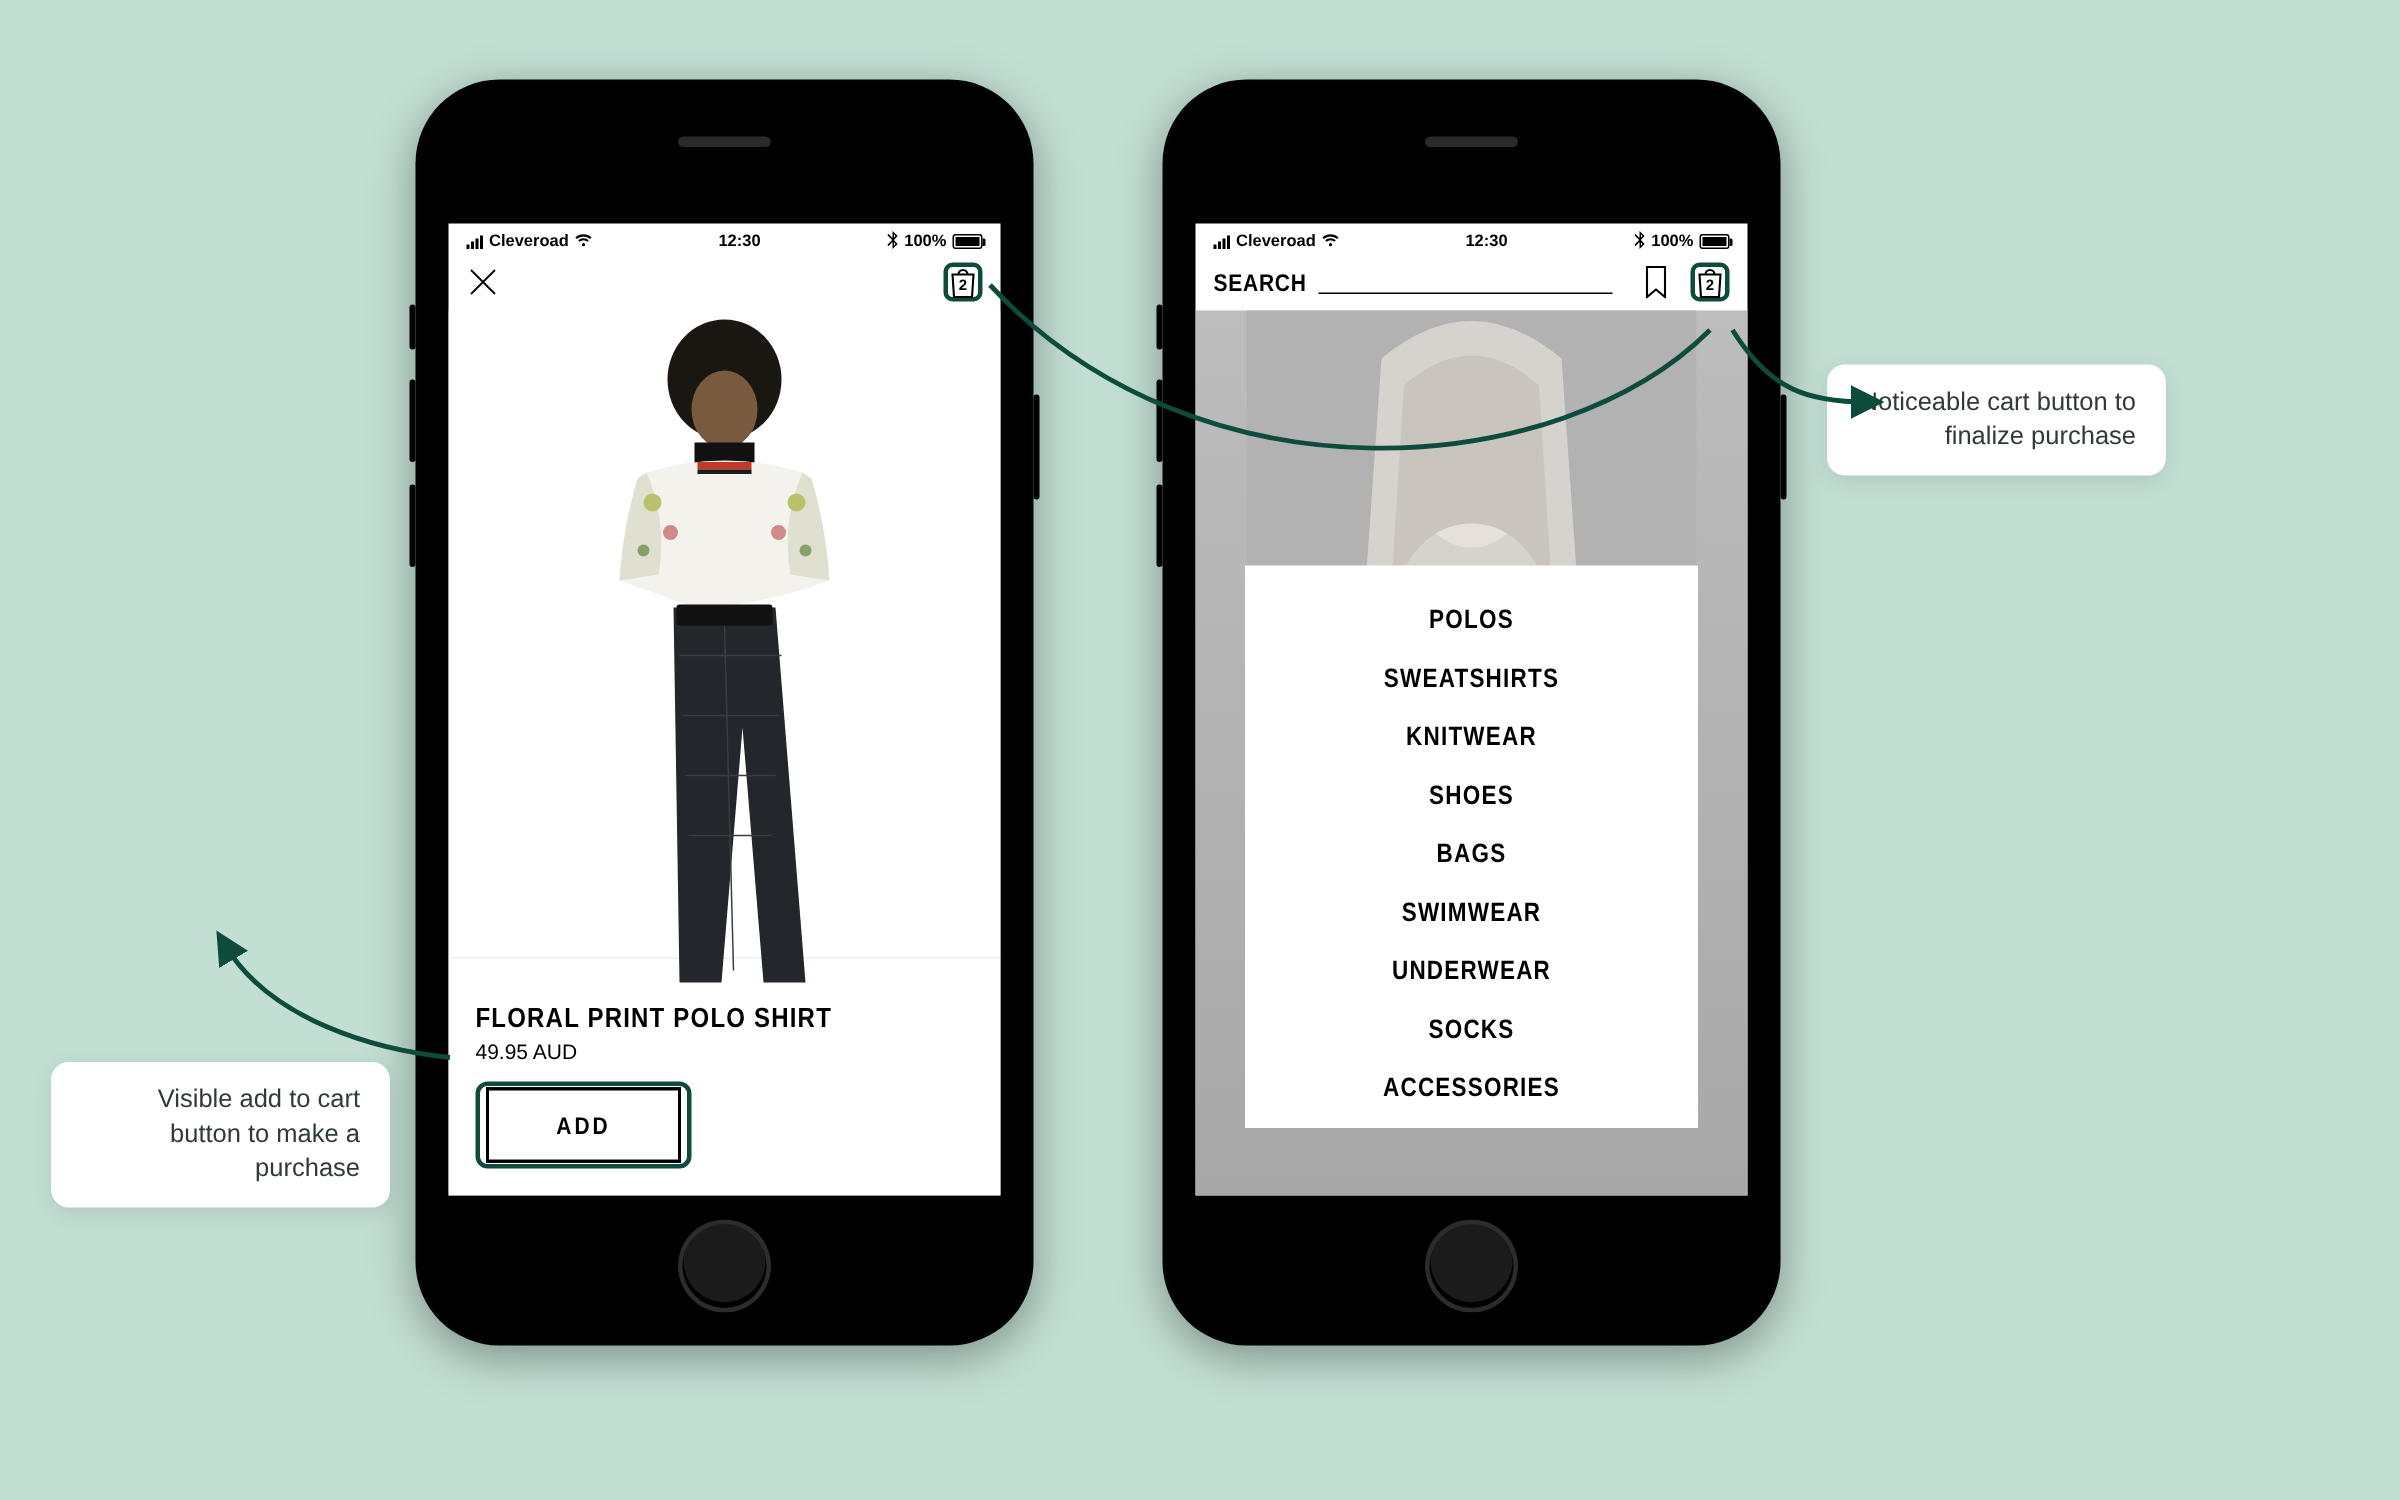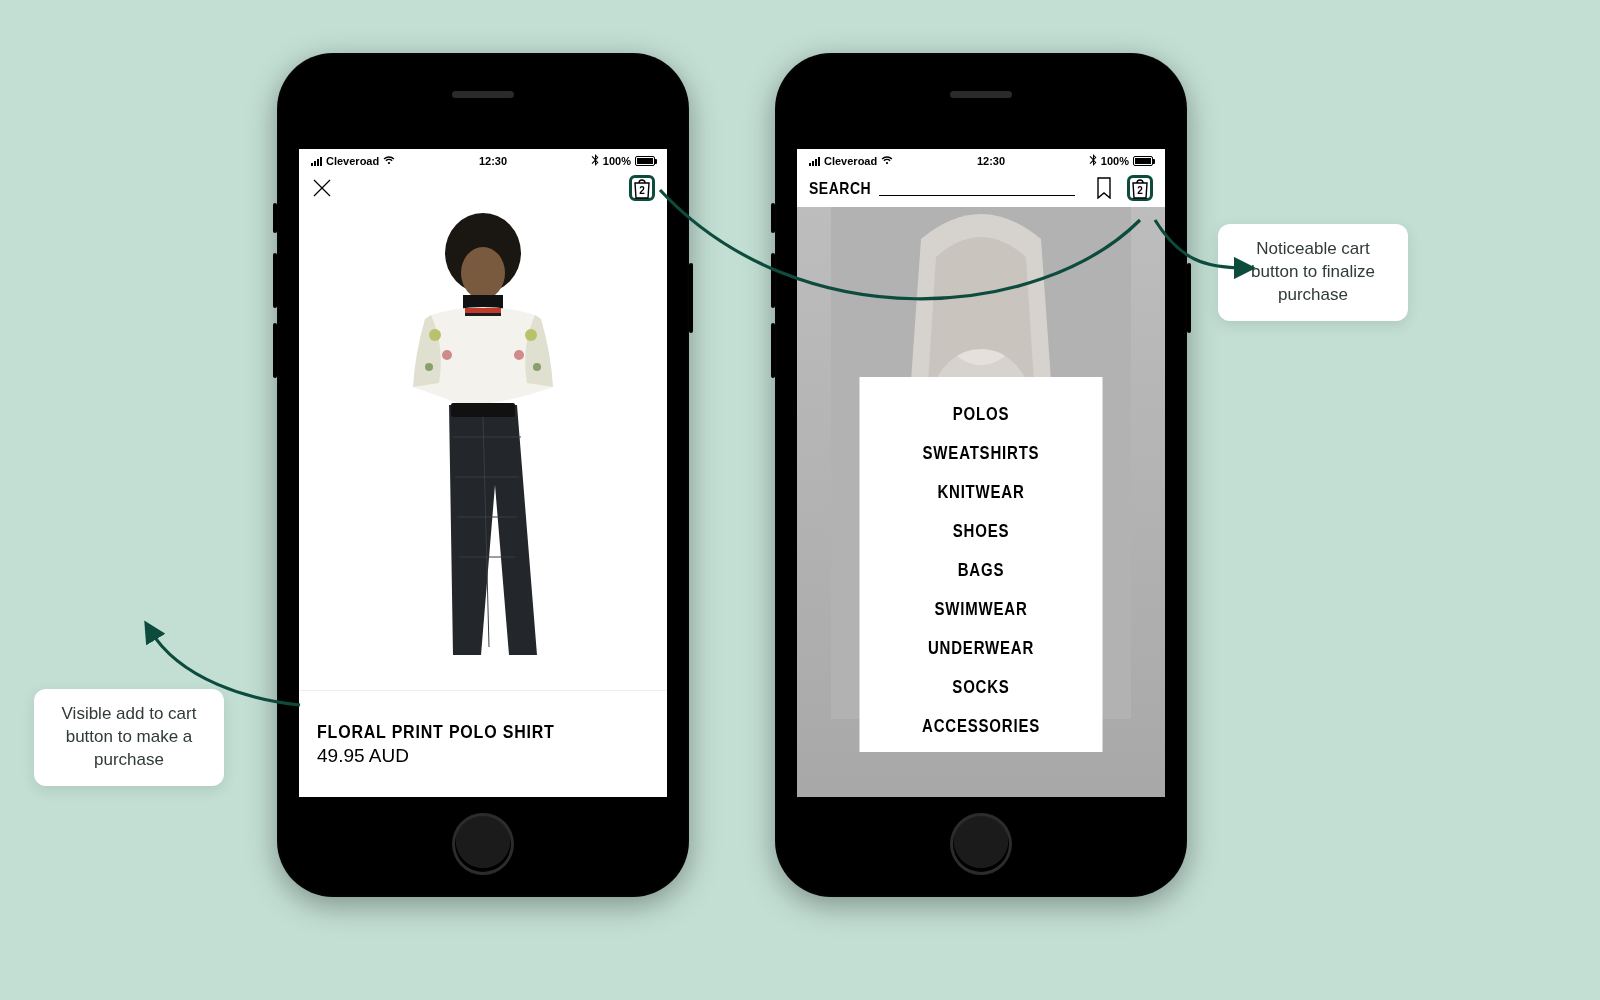--- a/index.html
+++ b/index.html
@@ -96,21 +96,21 @@
   .bookmark svg { width:16px; height:22px; display:block; }
 
   
   .prod-img-area { flex:1; position:relative; background:#ffffff; }
   .model { position:absolute; inset:0; display:flex; justify-content:center; align-items:flex-start; }
   .model svg { width: 260px; }
   .prod-card {
     background:#fff; padding:32px 18px 18px; border-top:1px solid #eee;
   }
   .prod-title { font-weight:800; font-size:16px; letter-spacing:.8px; margin-bottom:4px; transform:scaleY(1.15); transform-origin:left; }
-  .prod-price { font-size:19px; margin-bottom:12px; }
+  .prod-price { font-size:14px; margin-bottom:12px; }
   .add-wrap.highlight { display:inline-block; padding:4px; border-radius:8px;}
   .add-btn {
     border: 2px solid #000;
     padding: 12px 26px;
     font-weight: 800;
     letter-spacing: 2px;
     font-size: 14px;
     background:#fff;
     min-width:130px;
     text-align:center;
@@ -119,41 +119,41 @@
 
   
   .coll-img-area {
     flex:1; position:relative;
     background: linear-gradient(#bdbdbd,#a8a8a8);
     overflow:hidden;
   }
   .coll-img-area svg.model2 { position:absolute; left:50%; transform:translateX(-50%); top:-8px; width:300px; }
   .cat-panel {
     position:absolute; left:50%; transform:translateX(-50%);
-    top:170px; width: 243px; background:#fff;
+    top:170px; width: 302px; background:#fff;
     display:flex; flex-direction:column; align-items:center;
     padding:18px 8px 8px; gap:2px;
   }
   .cat-item {
     font-weight:800; font-size:15px; letter-spacing:.8px;
     padding:10px 0; transform:scaleY(1.18);
   }
   .bottom-tabs {
     display:flex; background:#fff; height:44px;
     align-items:center; justify-content:space-around;
     font-weight:800; font-size:13px; letter-spacing:.6px;
   }
   .bottom-tabs span{ transform:scaleY(1.15);}
 
   
   .callout {
     position:absolute; background:#fff; border-radius:12px;
     padding:14px 20px; font-size:17px; line-height:1.35;
     color:#303a36; box-shadow:0 4px 14px rgba(0,0,0,.10);
-    text-align:center; width:190px;
+    text-align:right; width:226px;margin-top:19px;
   }
 
   
   svg.arrow { position:absolute; overflow:visible; pointer-events:none; }
 
   
   #phone1 { left:277px; top:53px; }
   #phone2 { left:775px; top:53px; }
   #callout-left  { left:34px;  top:689px; }
   #callout-right { left:1218px; top:224px; }
@@ -241,20 +241,23 @@
             <line x1="130" y1="210" x2="136" y2="440"></line>
           </g>
           <rect x="98" y="196" width="64" height="14" fill="#111" rx="2"></rect>
         </svg>
       </div>
     </div>
 
     <div class="prod-card">
       <div class="prod-title">FLORAL PRINT POLO SHIRT</div>
       <div class="prod-price">49.95 AUD</div>
+      <div class="add-wrap highlight">
+        <div class="add-btn">ADD</div>
+      </div>
     </div>
   </div>
 
   <div class="home"></div>
 </div>
 
 <div class="phone" id="phone2">
   <div class="speaker"></div>
   <div class="side-btn mute"></div>
   <div class="side-btn vol1"></div>

